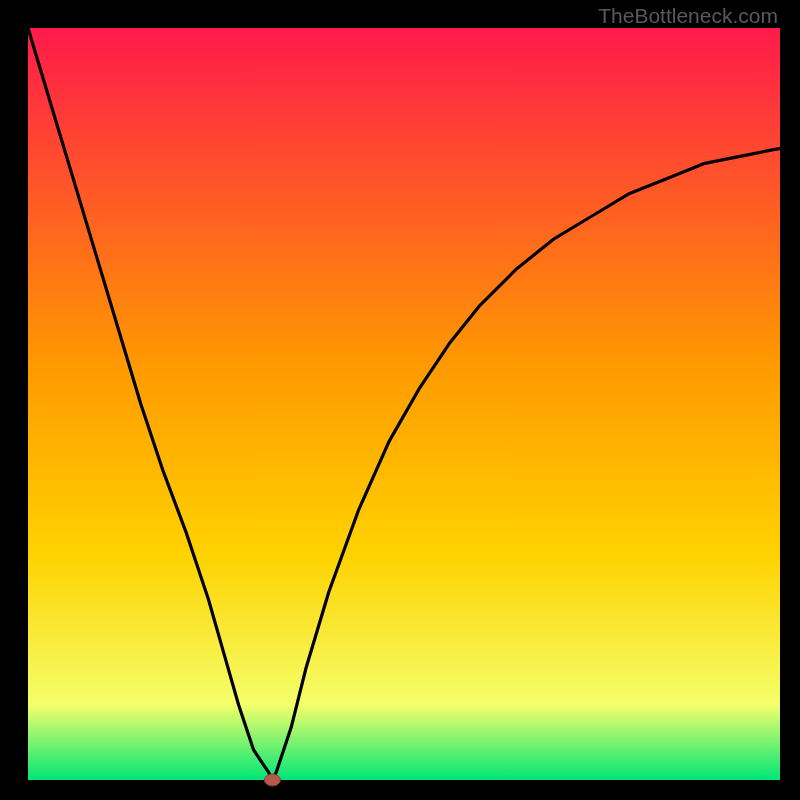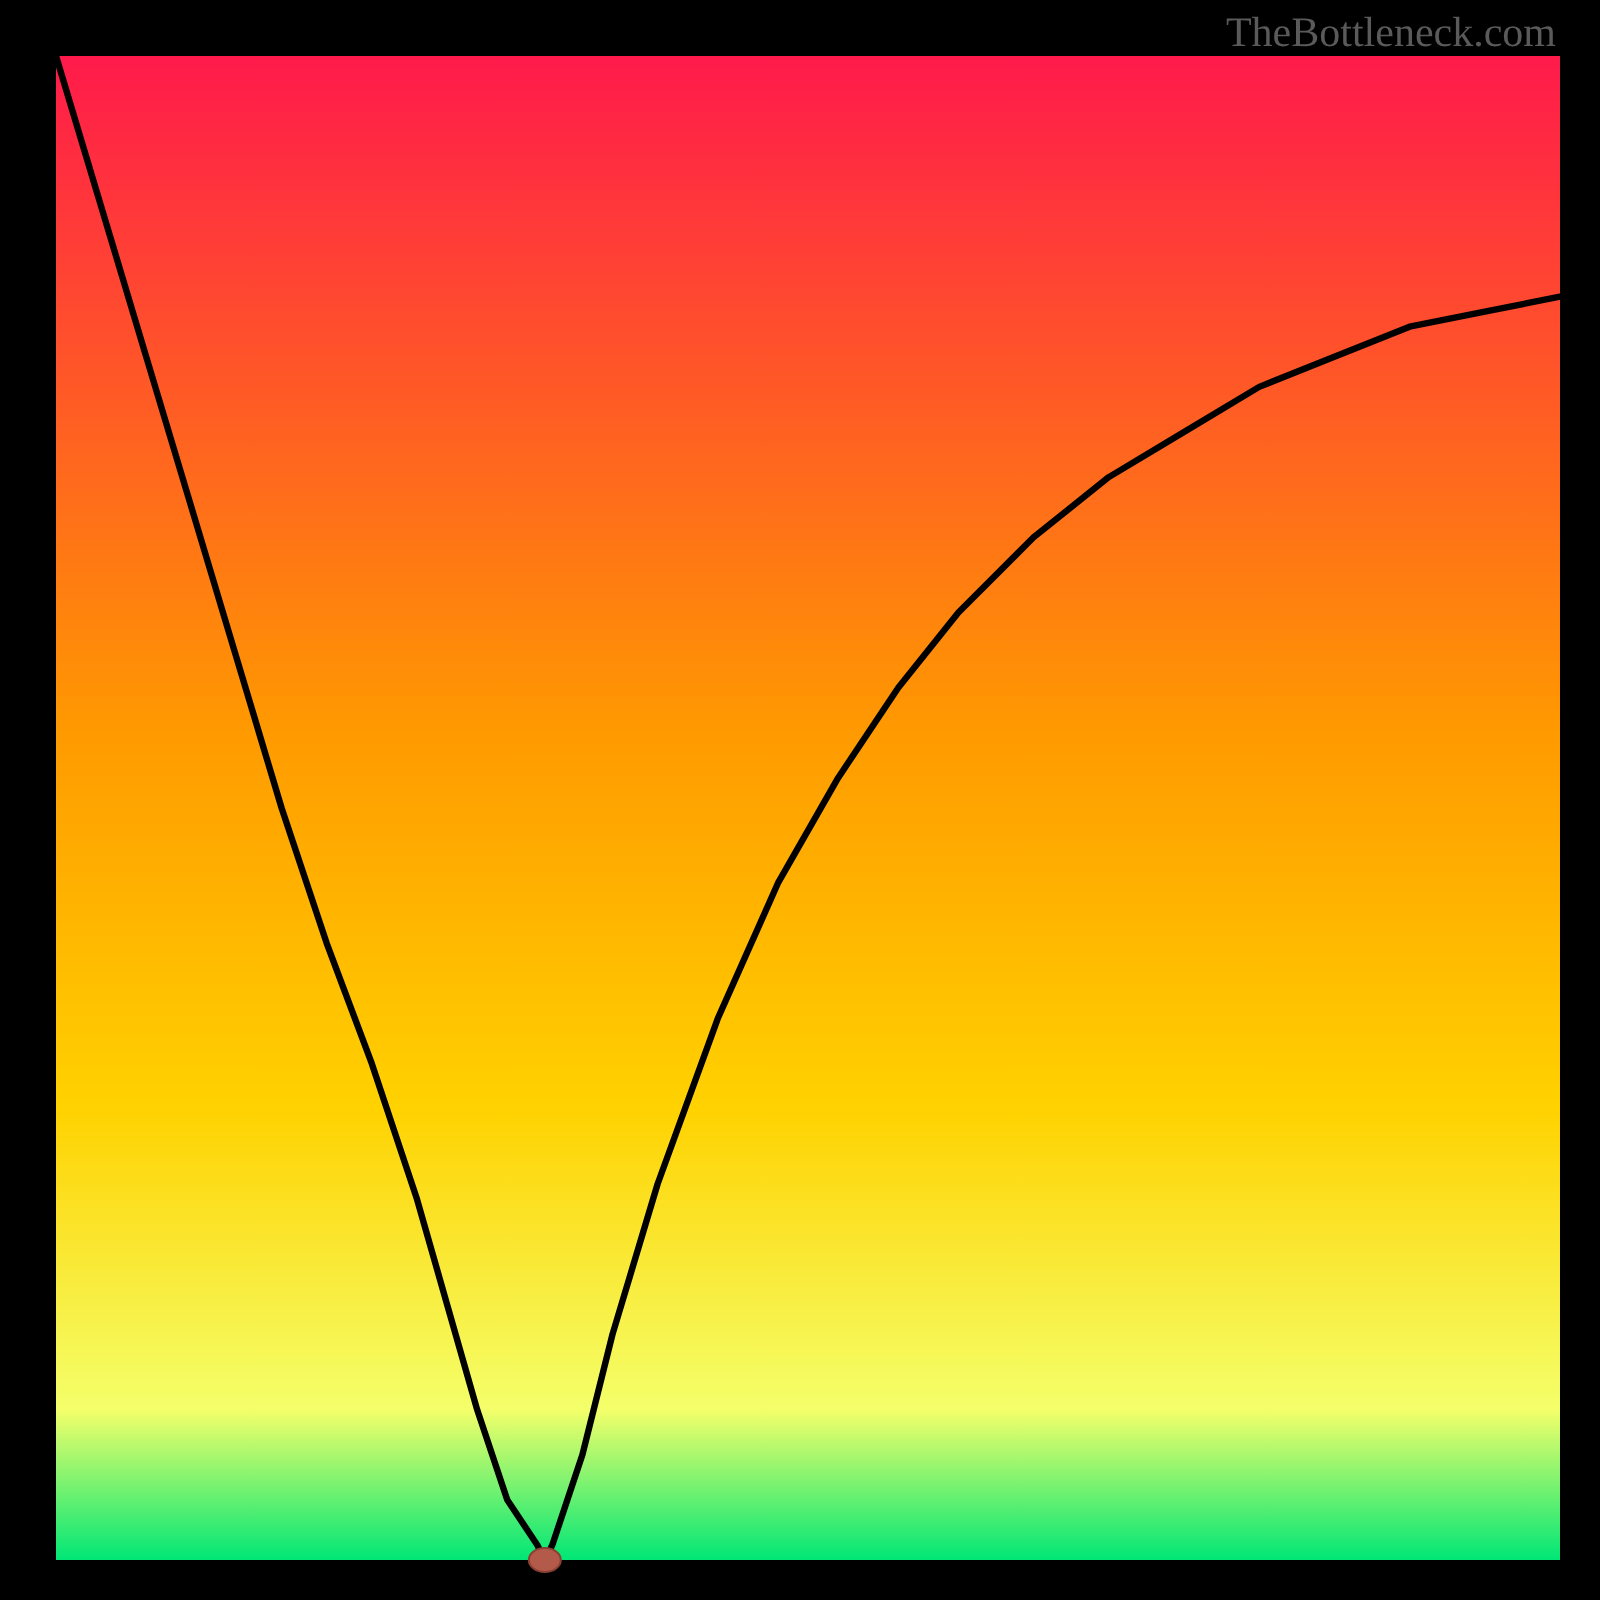--- a/index.html
+++ b/index.html
@@ -19,21 +19,20 @@
   }
   .watermark {
     position: absolute;
     top: 4px;
     right: 22px;
     color: #5a5a5a;
     font-size: 21px;
     font-weight: 500;
     letter-spacing: 0px;
     user-select: none;
-    font-family: Liberation Serif, serif;
   }
   svg.chart {
     position: absolute;
     left: 0;
     top: 0;
     width: 800px;
     height: 800px;
     display: block;
   }
 </style>

